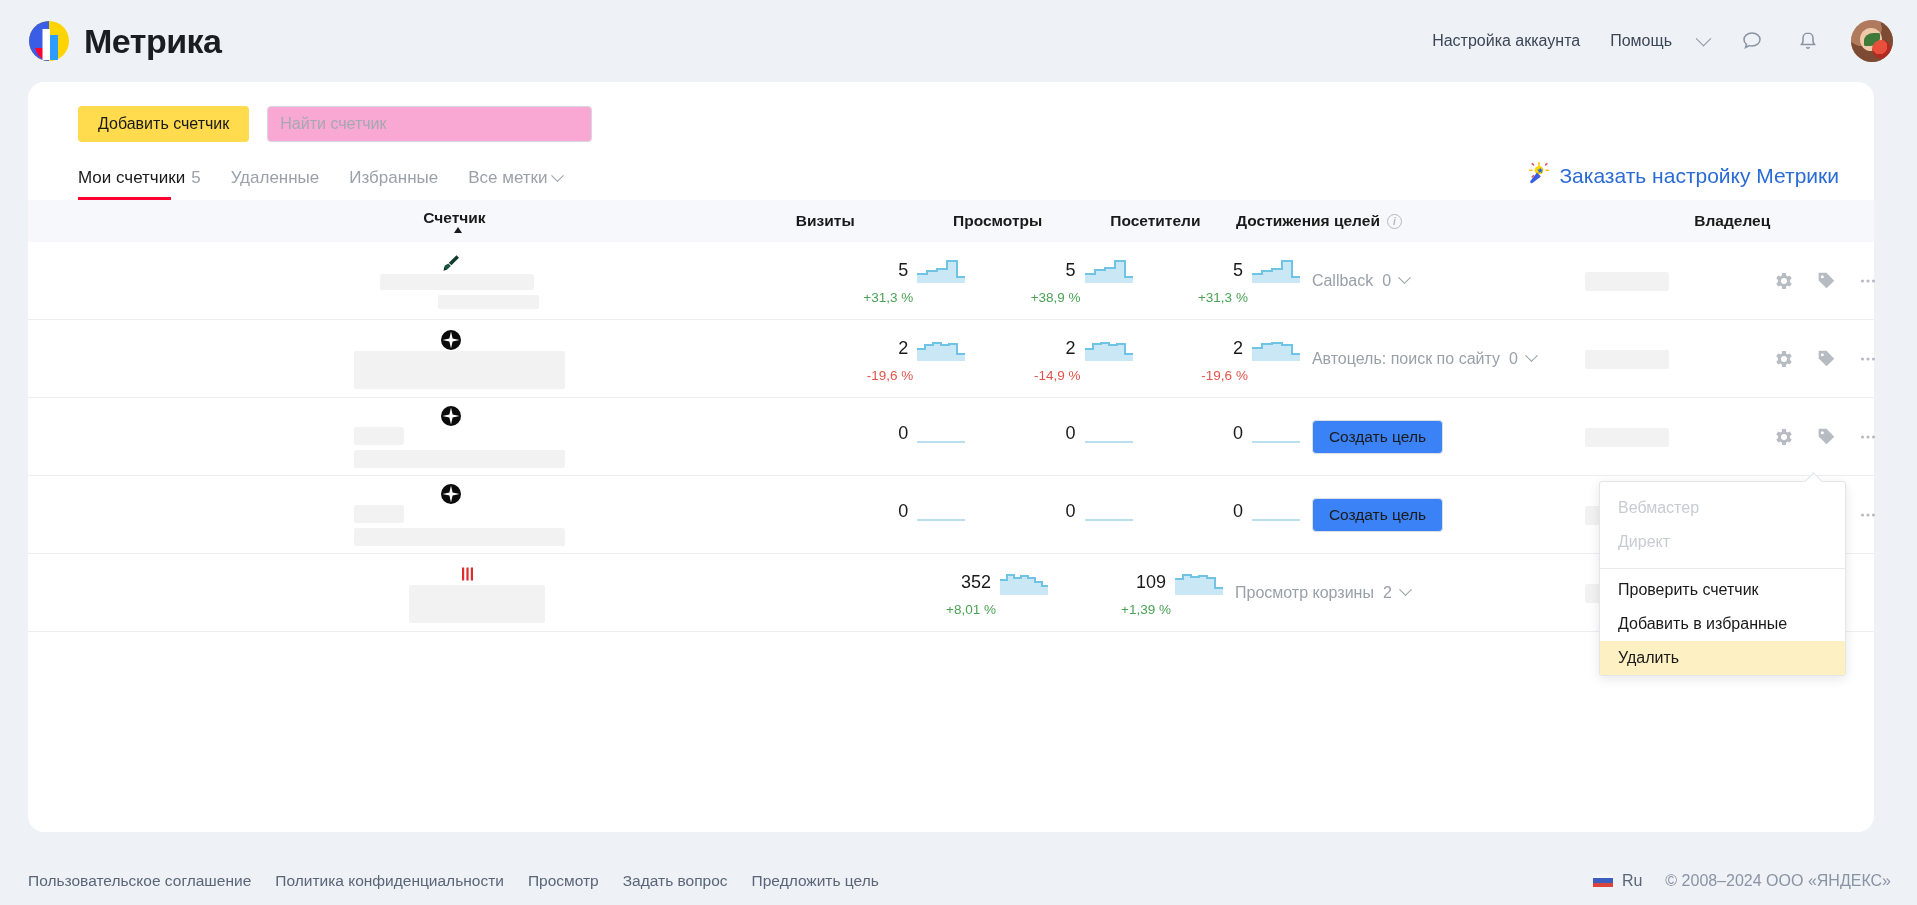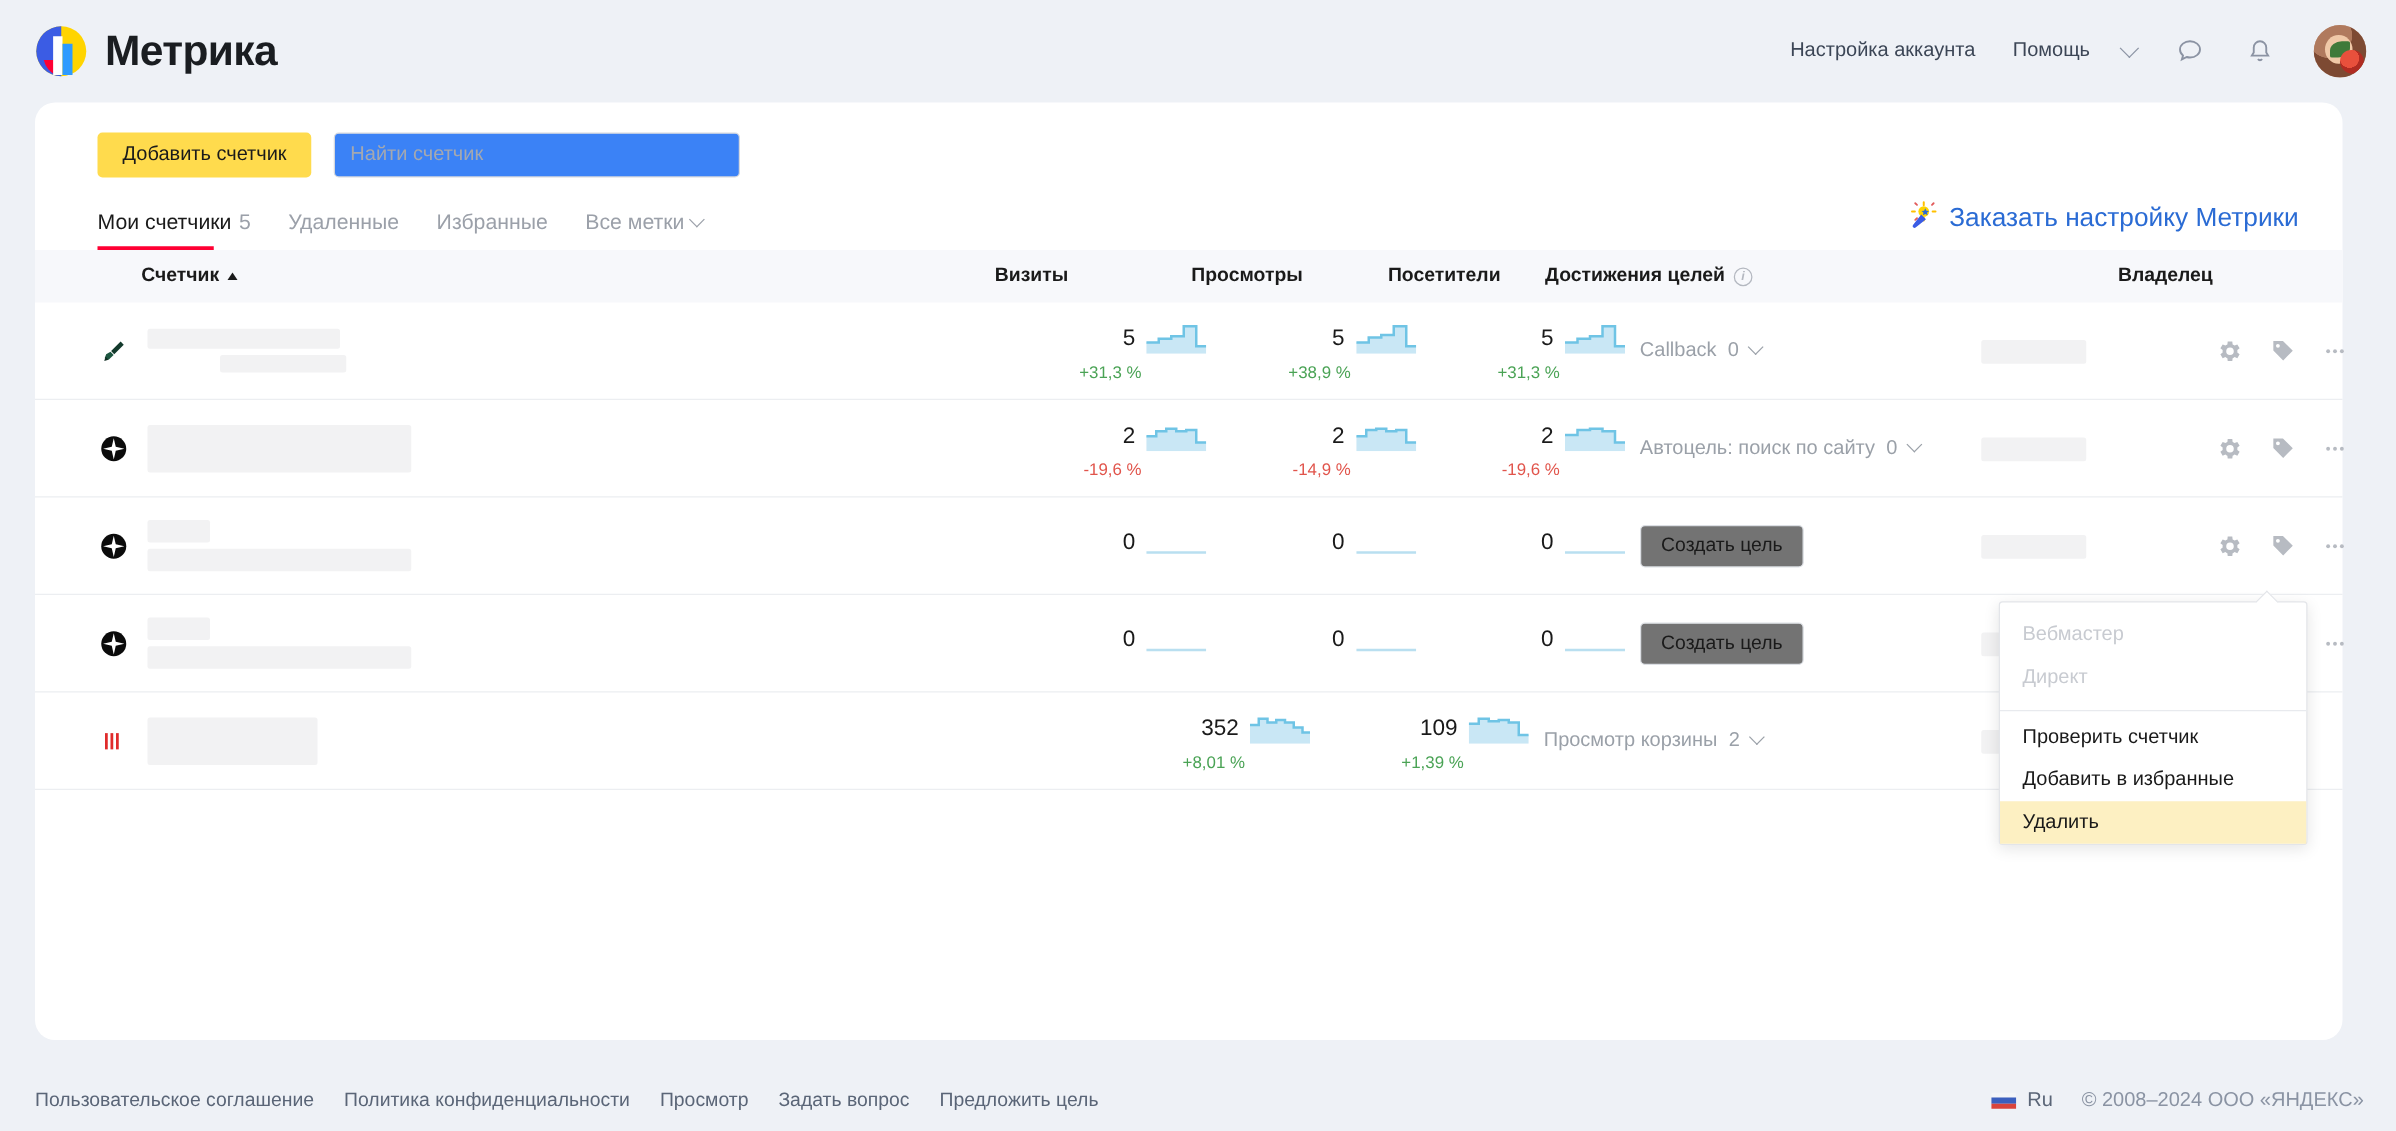--- a/index.html
+++ b/index.html
@@ -82,21 +82,21 @@
   }
   .search-input {
     width: 325px;
     height: 36px;
     border: 1px solid #d5d8de;
     border-radius: 4px;
     padding: 0 12px;
     font-size: 16px;
     font-family: inherit;
     color: #1a1a1a;
-    background: #3b82f6;
+    background: #f9a8d4;
     outline: none;
   }
   .search-input::placeholder { color: #a4a8b0; }
 
   .tabsrow {
     display: flex;
     align-items: flex-end;
     padding: 26px 0 0 50px;
     position: relative;
   }
@@ -152,21 +152,21 @@
   }
   .row {
     display: flex;
     align-items: center;
     height: 78px;
     border-bottom: 1px solid #eceef1;
     font-size: 16px;
   }
   .row:first-of-type { border-top: none; }
 
-  .c-name    { width: 845px; padding-left: 52px; display: flex; align-items: center; }
+  .c-name    { width: 845px; padding-left: 52px; display: flex; align-items: center; flex-direction: column; }
   .c-metric  { width: 133px; }
   .c-gap     { width: 42px; }
   .c-goals   { width: 600px; padding-left: 12px; }
   .c-owner   { width: 1px; }
 
   .thead .c-name   { width: 845px; padding-left: 85px; }
   .thead .c-m1     { width: 175px; }
   .thead .c-m2     { width: 175px; }
   .thead .c-m3     { width: 140px; }
   .thead .c-goals  { width: 510px; padding-left: 0; }
@@ -211,21 +211,21 @@
   .goal-count { color: #9aa0a8; }
   .gchev {
     display: inline-block;
     width: 9px; height: 9px;
     border-right: 1.6px solid #9aa0a8;
     border-bottom: 1.6px solid #9aa0a8;
     transform: rotate(45deg) translate(-2px,-2px);
   }
   .btn-goal {
     border: 1px solid #dcdfe4;
-    background: #737373;
+    background: #3b82f6;
     border-radius: 4px;
     height: 34px;
     padding: 0 16px;
     font-size: 15.5px;
     font-family: inherit;
     color: #1a1a1a;
     cursor: pointer;
   }
 
   .owner-cell {

